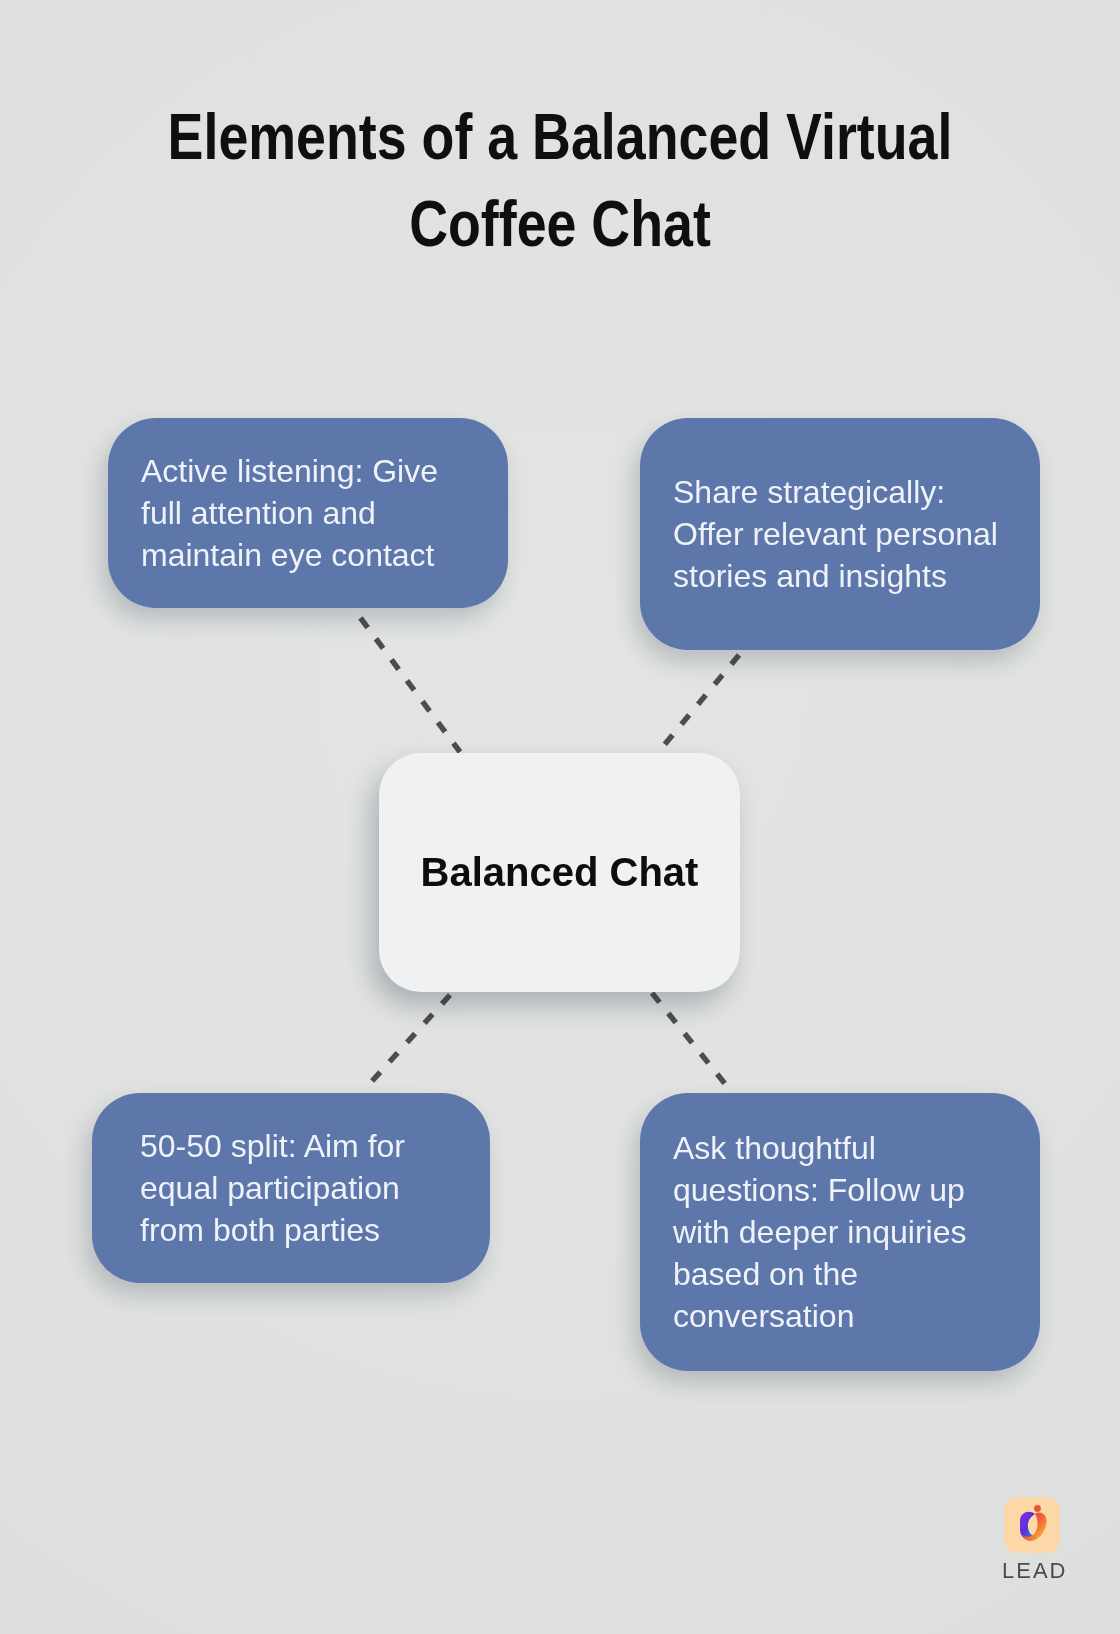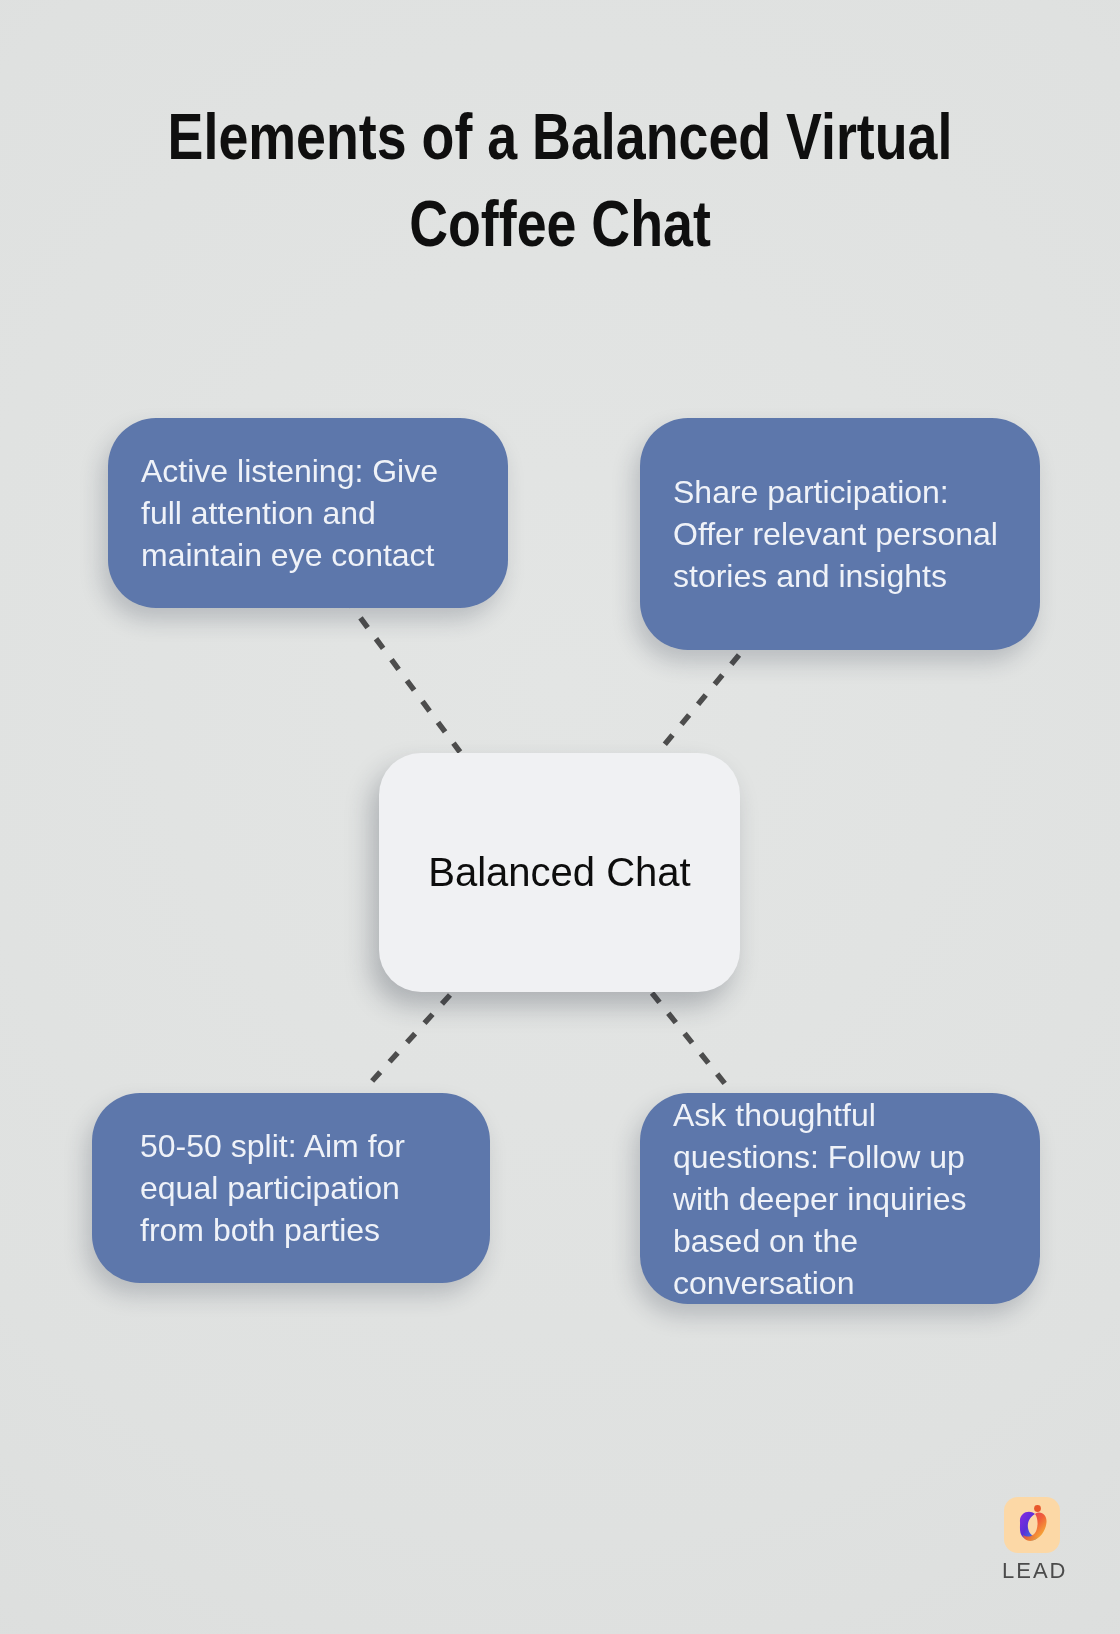--- a/index.html
+++ b/index.html
@@ -50,34 +50,34 @@
     padding: 0 33px;
     box-sizing: border-box;
     color: #eff2f8;
     font-size: 32px;
     line-height: 42px;
     font-weight: 400;
   }
   .node-tl { left: 80px;  top: 418px;  width: 400px; height: 190px; margin-left: 28px; }
   .node-tr { left: 640px; top: 418px;  width: 400px; height: 232px; }
   .node-bl { left: 92px;  top: 1093px; width: 398px; height: 190px; padding-left: 48px; }
-  .node-br { left: 640px; top: 1093px; width: 400px; height: 211px; }
+  .node-br { left: 640px; top: 1093px; width: 400px; height: 278px; }
   .center-node {
     position: absolute;
     left: 379px; top: 753px;
     width: 361px; height: 239px;
     background: #f0f1f3;
     border-radius: 42px;
     box-shadow: -8px 14px 26px rgba(40, 45, 60, 0.28);
     display: flex;
     align-items: center;
     justify-content: center;
     color: #0d0d0d;
     font-size: 40px;
-    font-weight: 400;
+    font-weight: 700;
   }
   .logo {
     position: absolute;
     left: 1002px; top: 1497px;
     width: 60px;
     text-align: center;
   }
   .logo-tile {
     width: 56px; height: 56px;
     display: block;
@@ -103,21 +103,21 @@
     <line x1="739" y1="655" x2="660" y2="750"></line>
     <line x1="450" y1="995" x2="364" y2="1090"></line>
     <line x1="652" y1="993" x2="730" y2="1090"></line>
   </svg>
 
   <div class="node node-tl">
     <span>Active listening: Give full attention and maintain eye contact</span>
   </div>
 
   <div class="node node-tr">
-    <span>Share participation: Offer relevant personal stories and insights</span>
+    <span>Share strategically: Offer relevant personal stories and insights</span>
   </div>
 
   <div class="node node-bl">
     <span>50-50 split: Aim for equal participation from both parties</span>
   </div>
 
   <div class="node node-br">
     <span>Ask thoughtful questions: Follow up with deeper inquiries based on the conversation</span>
   </div>
 

